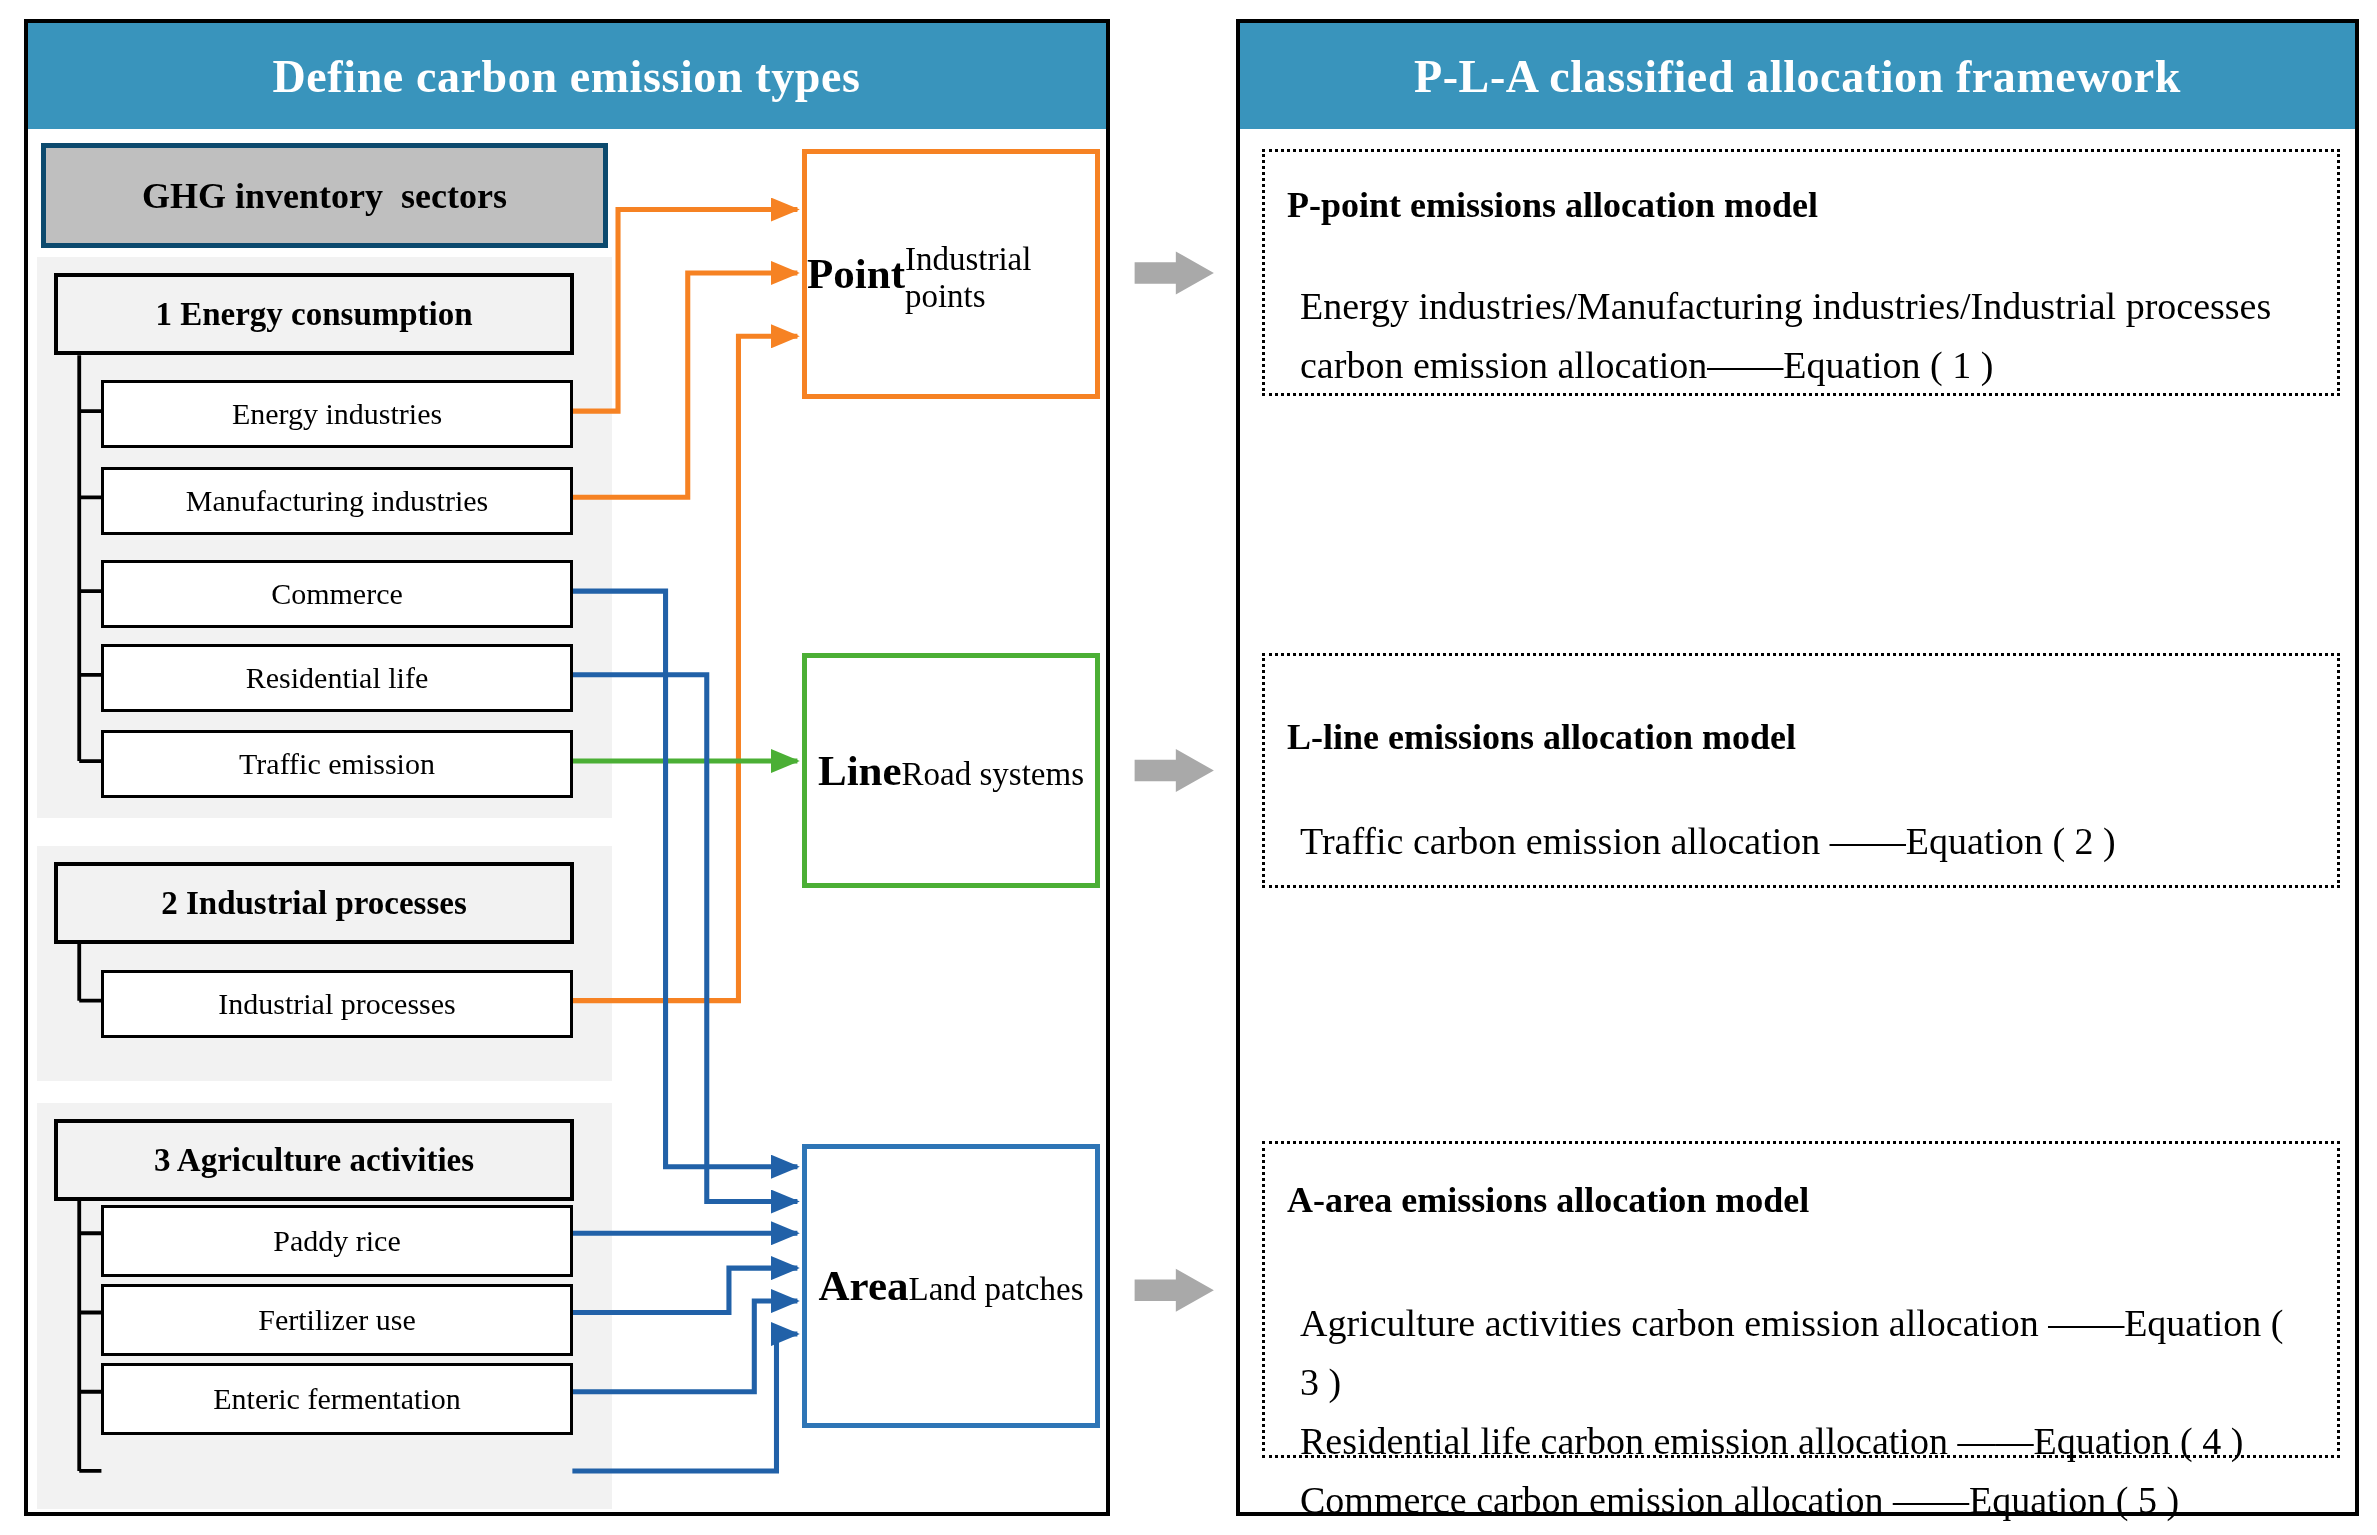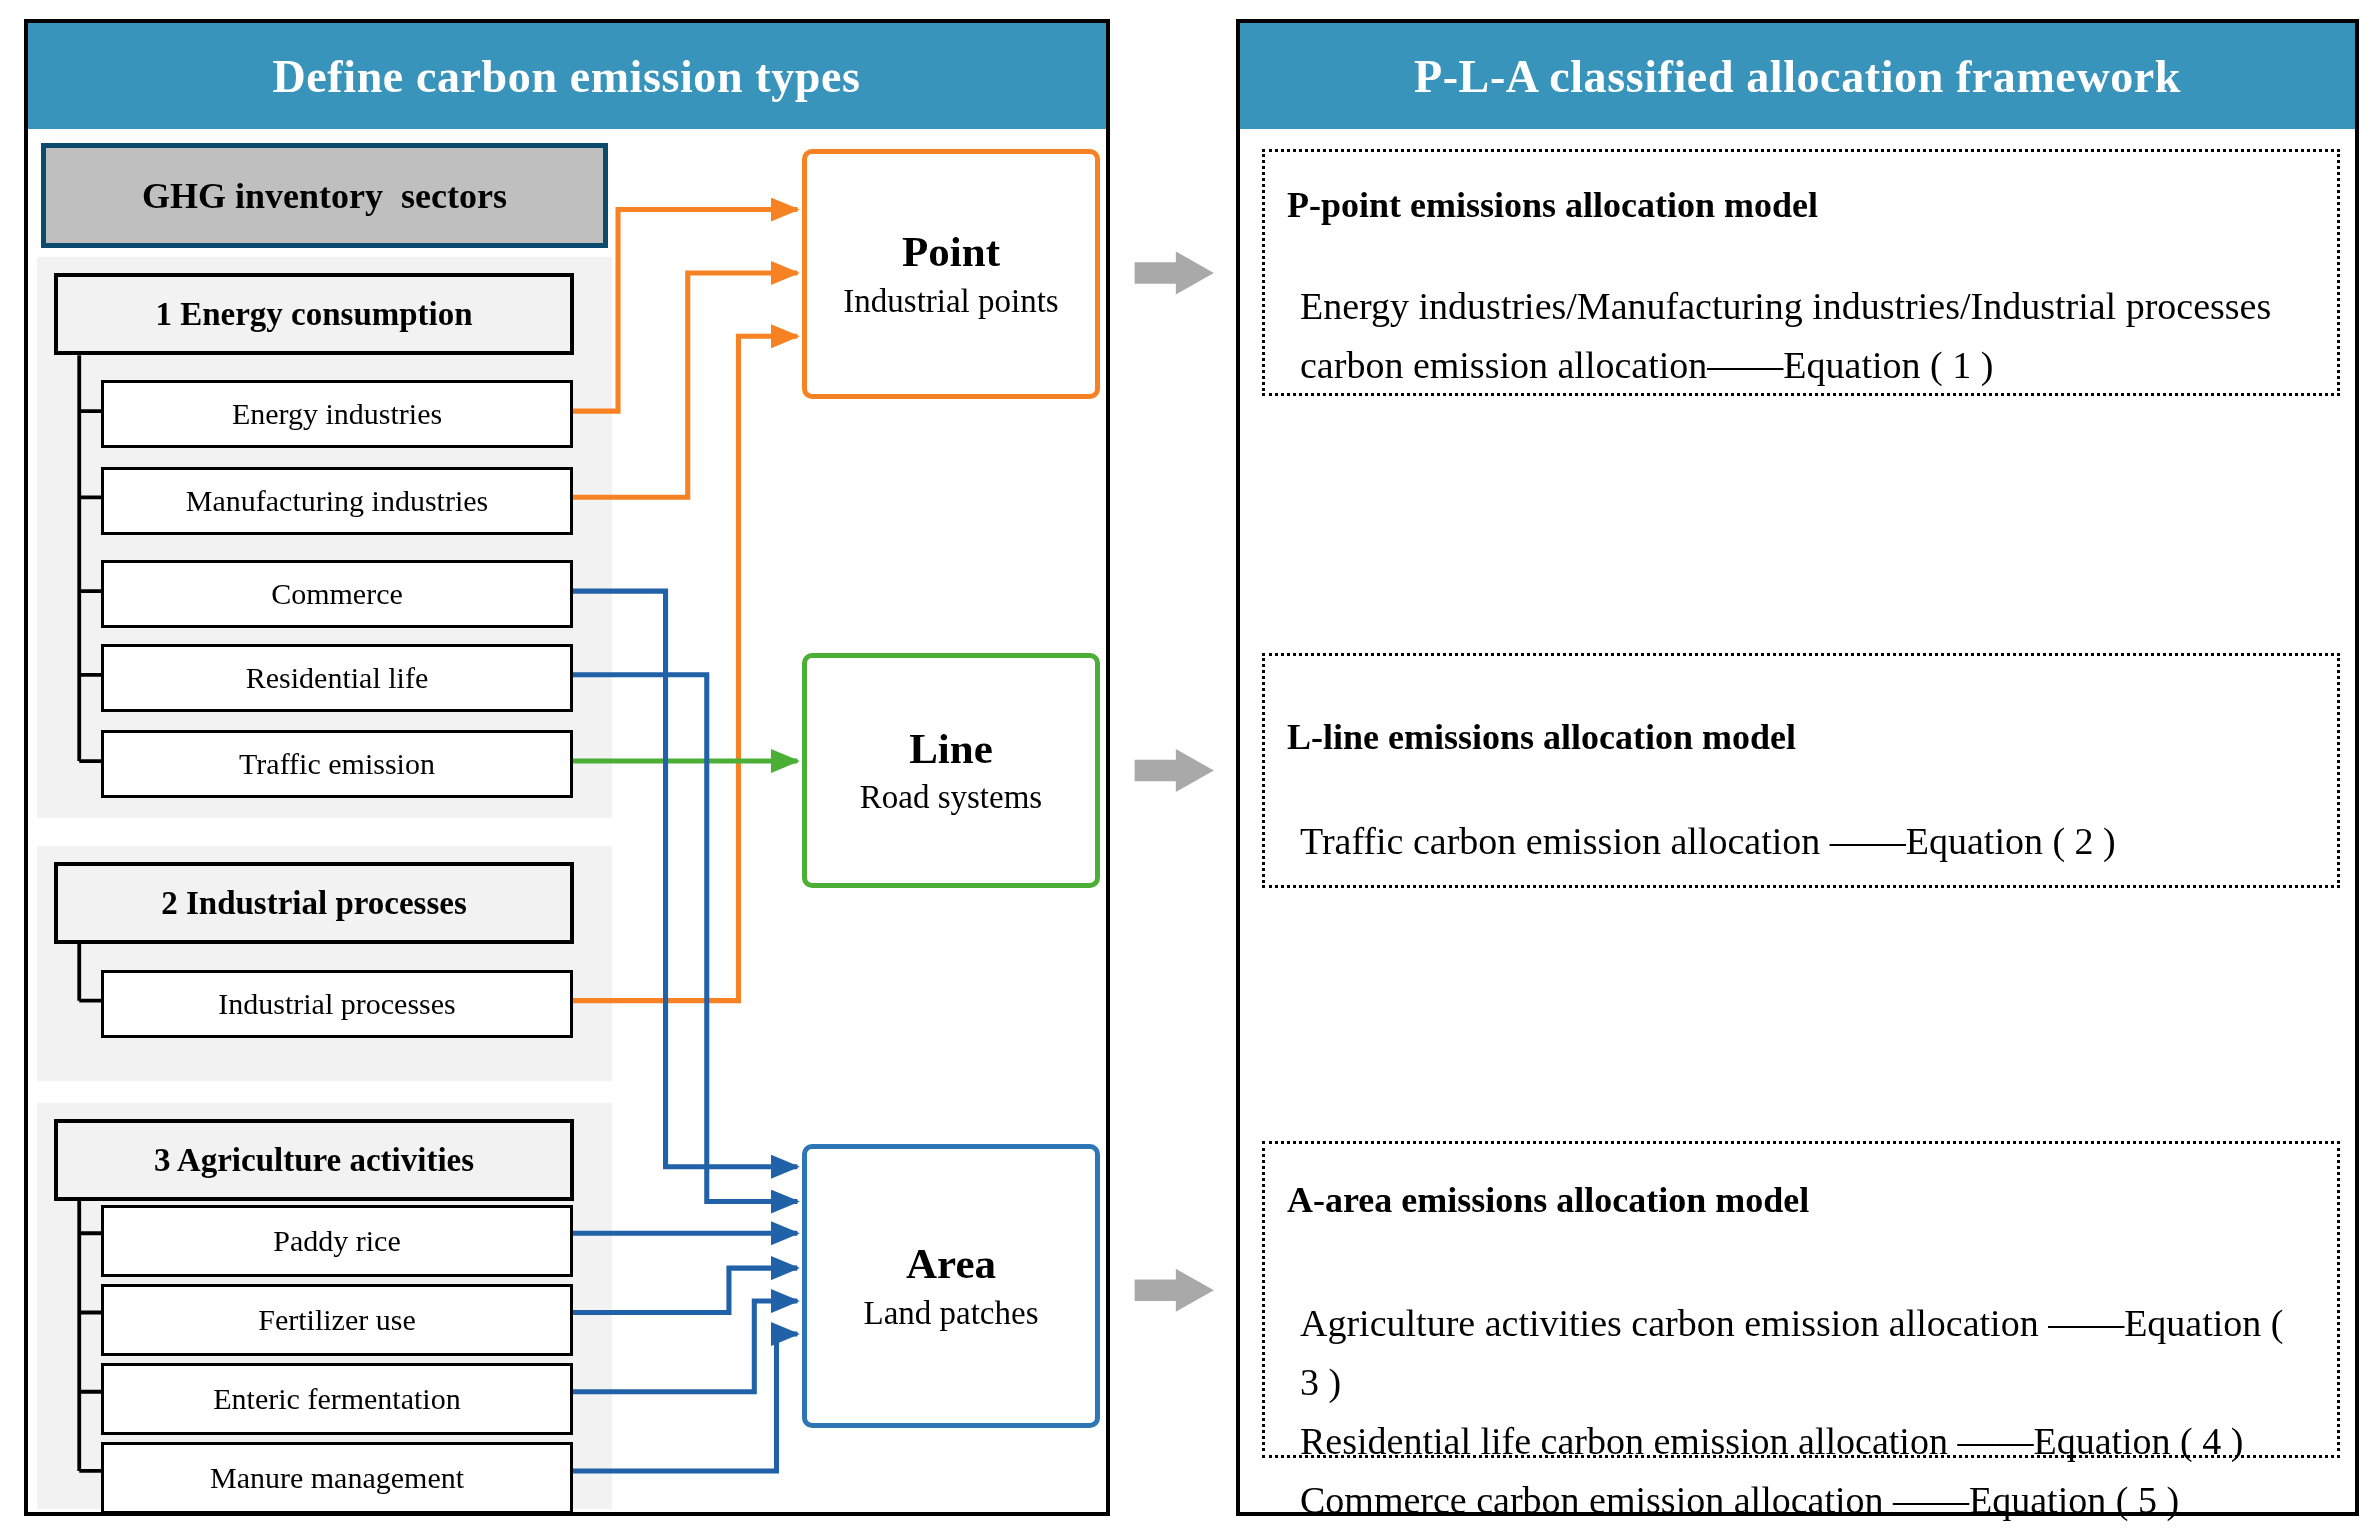--- a/index.html
+++ b/index.html
@@ -29,21 +29,21 @@
     left:54px;width:520px;height:82px;background:#F2F2F2;border:4.4px solid #000;
     display:flex;align-items:center;justify-content:center;font-size:33px;font-weight:bold;
   }
   .sector-box{
     left:101px;width:472px;height:68px;background:#fff;border:3.8px solid #000;
     display:flex;align-items:center;justify-content:center;font-size:30px;
   }
   .sector-box.small{height:72px;}
   .type-box{
     left:802px;width:298px;border-width:5px;border-style:solid;background:#fff;
-    display:flex;flex-direction:column;align-items:center;justify-content:center;border-radius:10px;
+    display:flex;flex-direction:row;align-items:center;justify-content:center;
   }
   #point-box{top:149px;height:250px;border-color:#F68223;}
   #line-box{top:653px;height:235px;border-color:#4BAF35;}
   #area-box{top:1144px;height:284px;border-color:#2E75B6;}
   .type-title{font-size:43px;font-weight:bold;line-height:1.1;}
   .type-subtitle{font-size:33px;margin-top:7.6px;}
   
   .model-box{
     left:1262px;width:1078px;border:3.2px dotted #000;background:#fff;
   }
@@ -157,23 +157,20 @@
   </div>
   <div class="abs sector-box small" style="top:1205px">
     <span>Paddy rice</span>
   </div>
   <div class="abs sector-box small" style="top:1284px">
     <span>Fertilizer use</span>
   </div>
   <div class="abs sector-box small" style="top:1363px">
     <span>Enteric fermentation</span>
   </div>
-  <div class="abs sector-box small" style="top:1442px">
-    <span>Manure management</span>
-  </div>
 
   <div class="abs type-box" id="point-box">
     <div class="type-title">Point</div>
     <div class="type-subtitle">Industrial points</div>
   </div>
   <div class="abs type-box" id="line-box">
     <div class="type-title">Line</div>
     <div class="type-subtitle">Road systems</div>
   </div>
   <div class="abs type-box" id="area-box">

